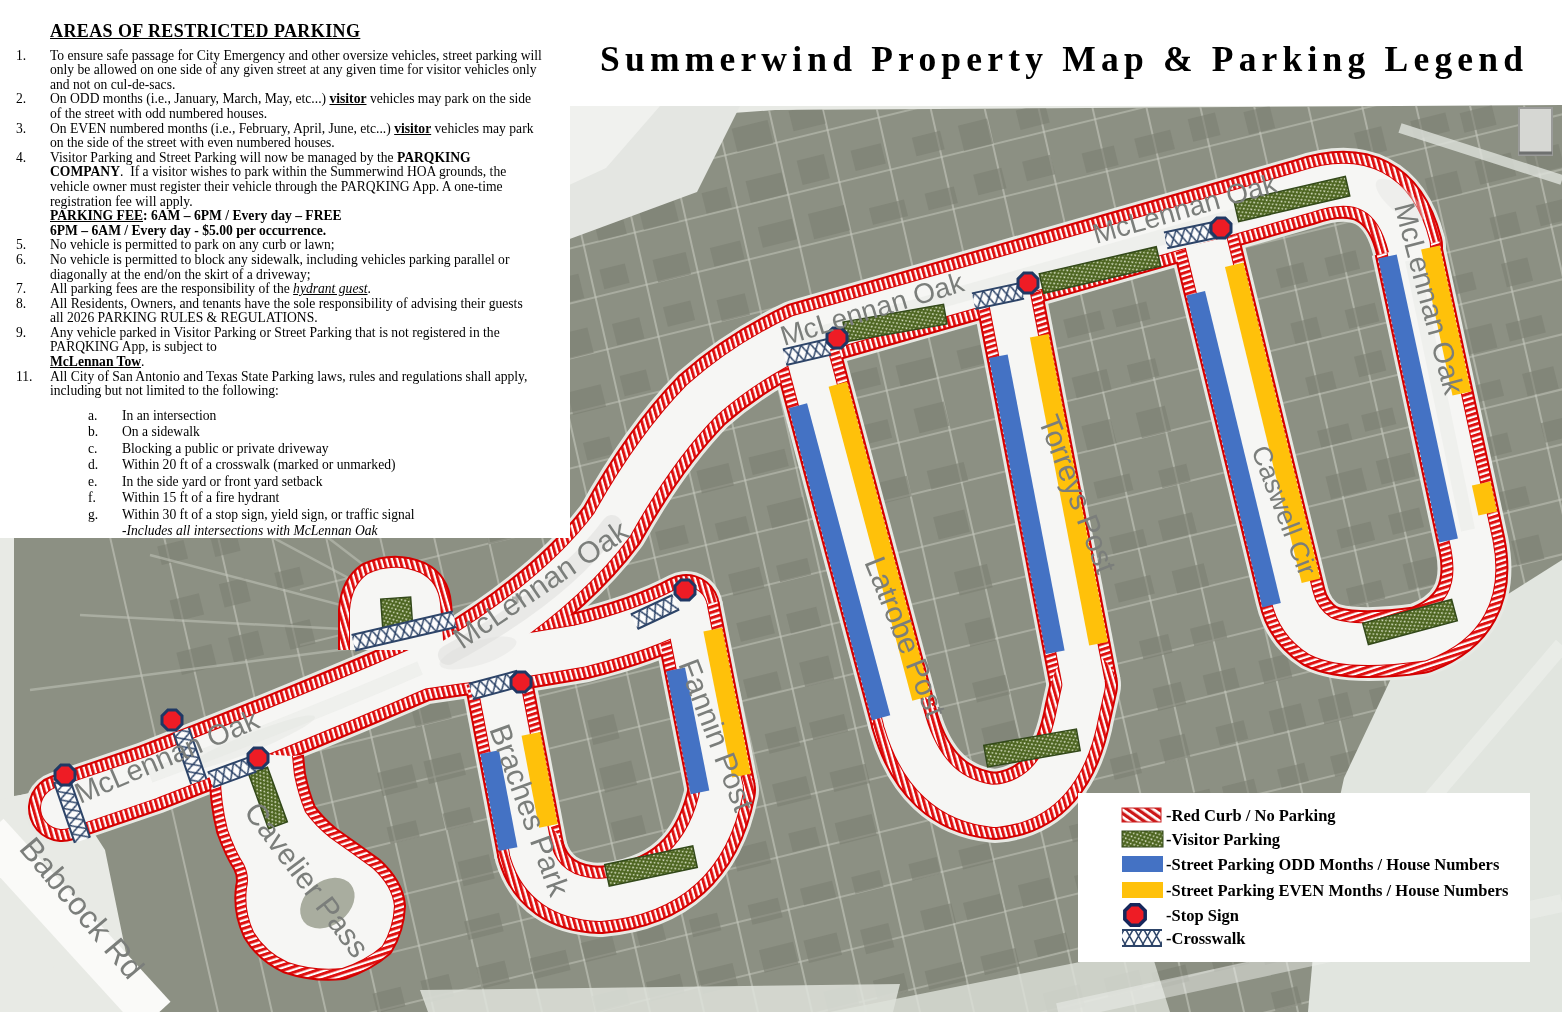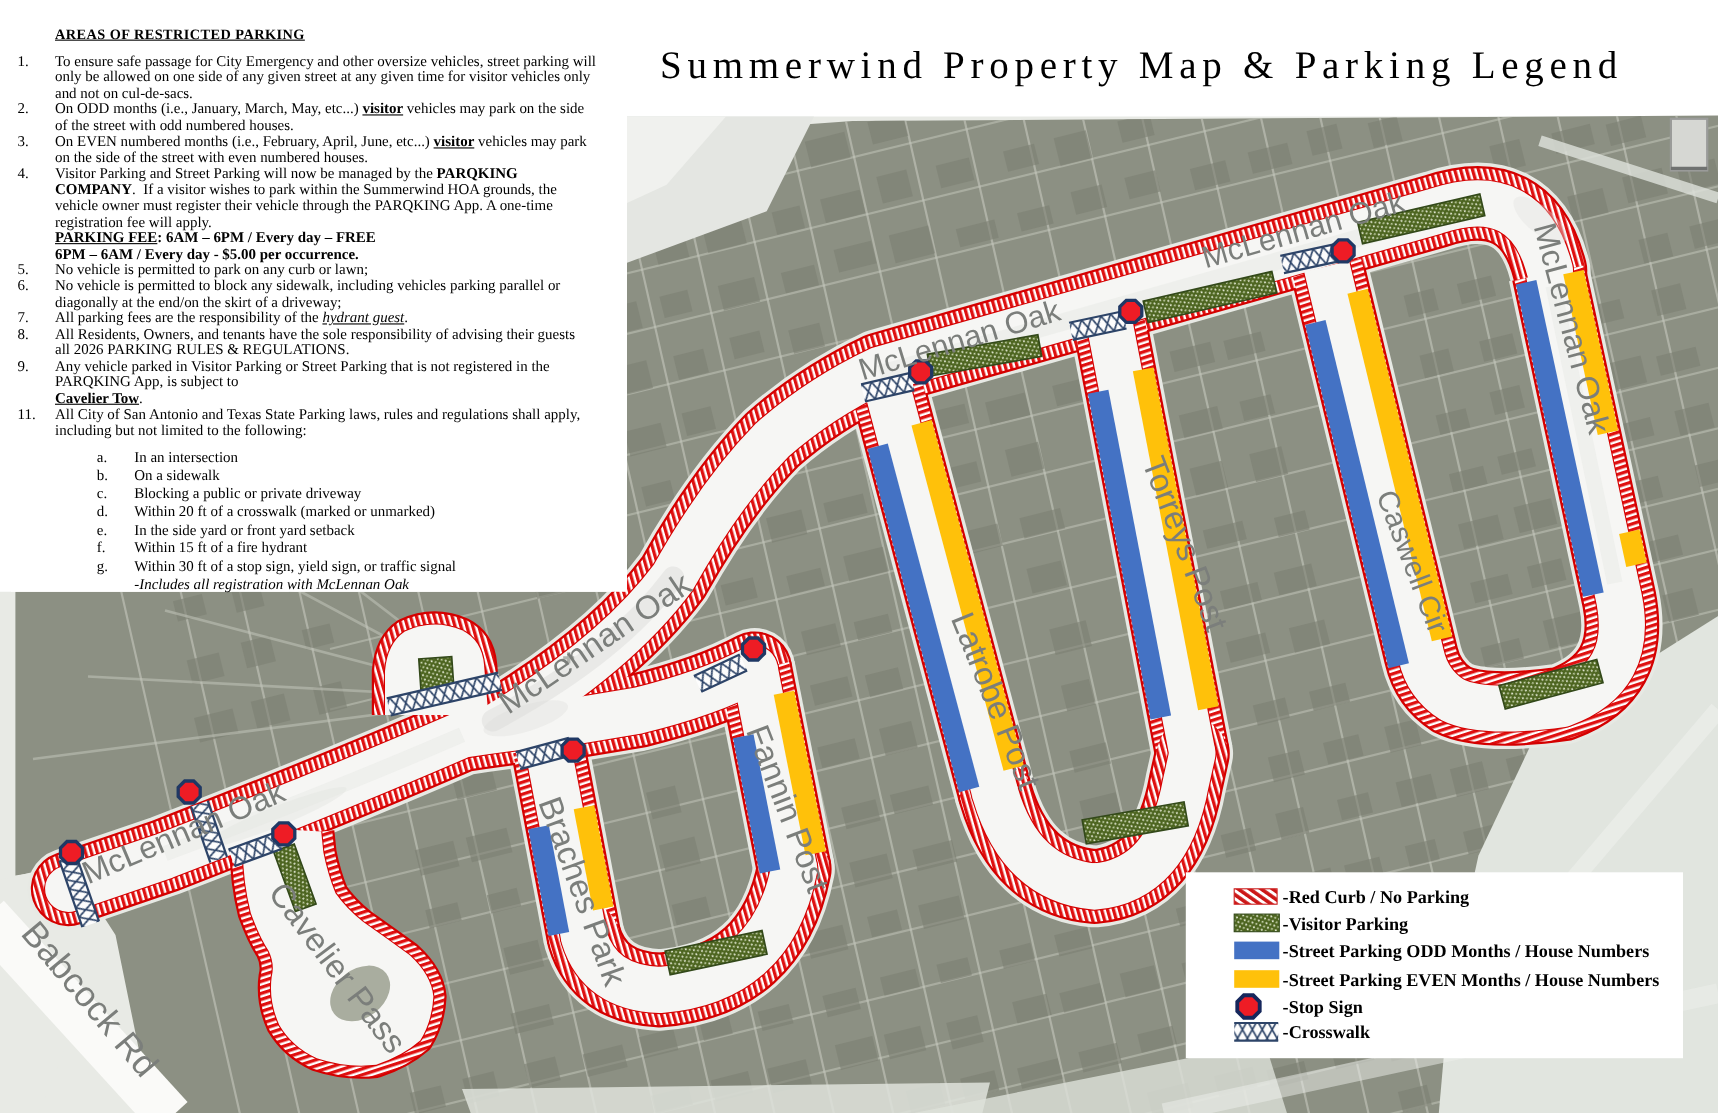--- a/index.html
+++ b/index.html
@@ -1,18 +1,18 @@
 <!DOCTYPE html>
 <html><head><meta charset="utf-8"><style>
 *{margin:0;padding:0;box-sizing:border-box}
 html,body{width:1562px;height:1012px;background:#fff;overflow:hidden}
 body{position:relative;font-family:"Liberation Serif",serif}
-#title{position:absolute;left:600px;top:38px;font-size:35.5px;font-weight:normal;letter-spacing:5.2px;white-space:nowrap;z-index:3;color:#000}
+#title{position:absolute;left:600px;top:38px;font-size:35.5px;font-weight:bold;letter-spacing:5.2px;white-space:nowrap;z-index:3;color:#000}
 #rules{position:absolute;left:10px;top:14px;width:560px;height:524px;background:#fff;z-index:2;font-size:13.6px;line-height:14.6px;color:#000;padding-top:10px}
-#rules .hdr{margin-left:40px;font-size:13px;margin-bottom:10px;letter-spacing:0.4px}
+#rules .hdr{margin-left:40px;font-size:18px;margin-bottom:10px;letter-spacing:0.4px}
 #rules .it{position:relative;margin-left:40px;padding-right:6px}
 #rules .n{position:absolute;left:-34px}
 #rules .sublist{margin-top:9px;line-height:16.5px}
 #rules .sit{position:relative;margin-left:112px}
 #rules .sn{position:absolute;left:-34px}
 </style></head>
 <body>
 <svg width="1562" height="1012" viewBox="0 0 1562 1012" xmlns="http://www.w3.org/2000/svg" style="position:absolute;left:0;top:0">
     <defs>
 <pattern id="rhH" width="5.2" height="5.2" patternUnits="userSpaceOnUse" patternTransform="rotate(-16)">
@@ -599,24 +599,24 @@
 <div id="rules">
     <div class="hdr"><b><u>AREAS OF RESTRICTED PARKING</u></b></div>
     <div class="it"><span class="n">1.</span>To ensure safe passage for City Emergency and other oversize vehicles, street parking will<br>only be allowed on one side of any given street at any given time for visitor vehicles only<br>and not on cul-de-sacs.</div>
     <div class="it"><span class="n">2.</span>On ODD months (i.e., January, March, May, etc...) <b><u>visitor</u></b> vehicles may park on the side<br>of the street with odd numbered houses.</div>
     <div class="it"><span class="n">3.</span>On EVEN numbered months (i.e., February, April, June, etc...) <b><u>visitor</u></b> vehicles may park<br>on the side of the street with even numbered houses.</div>
     <div class="it"><span class="n">4.</span>Visitor Parking and Street Parking will now be managed by the <b>PARQKING</b><br><b>COMPANY</b>.&nbsp; If a visitor wishes to park within the Summerwind HOA grounds, the<br>vehicle owner must register their vehicle through the PARQKING App. A one-time<br>registration fee will apply.<br><b><u>PARKING FEE</u>: 6AM – 6PM / Every day – FREE</b><br><b>6PM – 6AM / Every day - $5.00 per occurrence.</b></div>
     <div class="it"><span class="n">5.</span>No vehicle is permitted to park on any curb or lawn;</div>
     <div class="it"><span class="n">6.</span>No vehicle is permitted to block any sidewalk, including vehicles parking parallel or<br>diagonally at the end/on the skirt of a driveway;</div>
     <div class="it"><span class="n">7.</span>All parking fees are the responsibility of the <i><u>hydrant guest</u></i>.</div>
     <div class="it"><span class="n">8.</span>All Residents, Owners, and tenants have the sole responsibility of advising their guests<br>all 2026 PARKING RULES &amp; REGULATIONS.</div>
-    <div class="it"><span class="n">9.</span>Any vehicle parked in Visitor Parking or Street Parking that is not registered in the<br>PARQKING App, is subject to<br><b><u>Cavelier Tow</u></b>.</div>
+    <div class="it"><span class="n">9.</span>Any vehicle parked in Visitor Parking or Street Parking that is not registered in the<br>PARQKING App, is subject to<br><b><u>McLennan Tow</u></b>.</div>
     <div class="it"><span class="n">11.</span>All City of San Antonio and Texas State Parking laws, rules and regulations shall apply,<br>including but not limited to the following:</div>
     <div class="sublist">
       <div class="sit"><span class="sn">a.</span>In an intersection</div>
       <div class="sit"><span class="sn">b.</span>On a sidewalk</div>
       <div class="sit"><span class="sn">c.</span>Blocking a public or private driveway</div>
       <div class="sit"><span class="sn">d.</span>Within 20 ft of a crosswalk (marked or unmarked)</div>
       <div class="sit"><span class="sn">e.</span>In the side yard or front yard setback</div>
       <div class="sit"><span class="sn">f.</span>Within 15 ft of a fire hydrant</div>
       <div class="sit"><span class="sn">g.</span>Within 30 ft of a stop sign, yield sign, or traffic signal</div>
-      <div class="sit"><i>-Includes all registration with McLennan Oak</i></div>
+      <div class="sit"><i>-Includes all intersections with McLennan Oak</i></div>
     </div>
   </div>
 </body></html>

